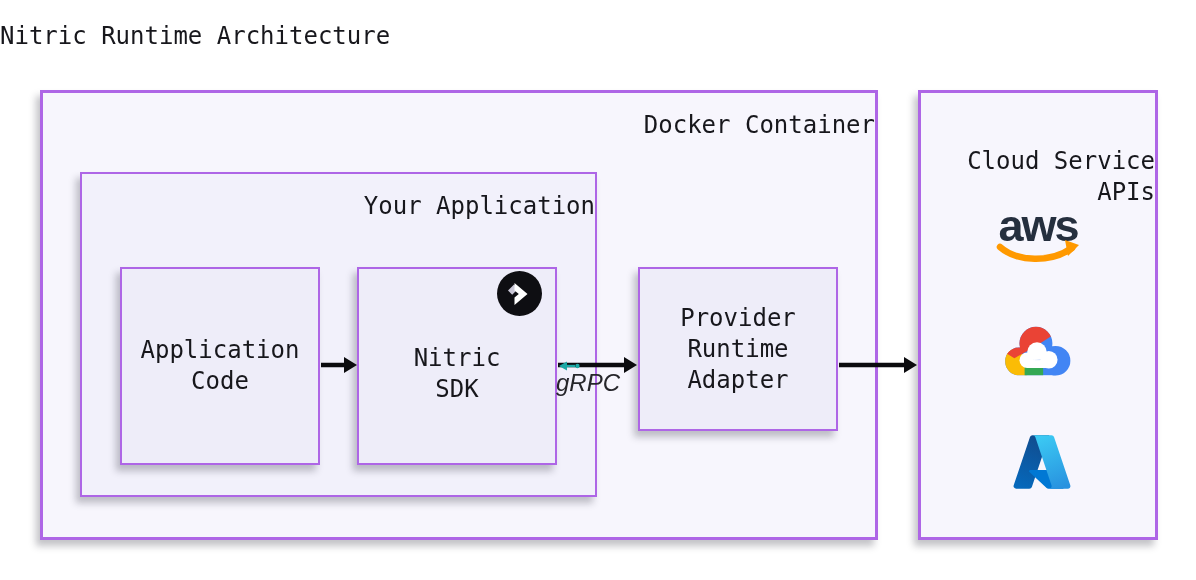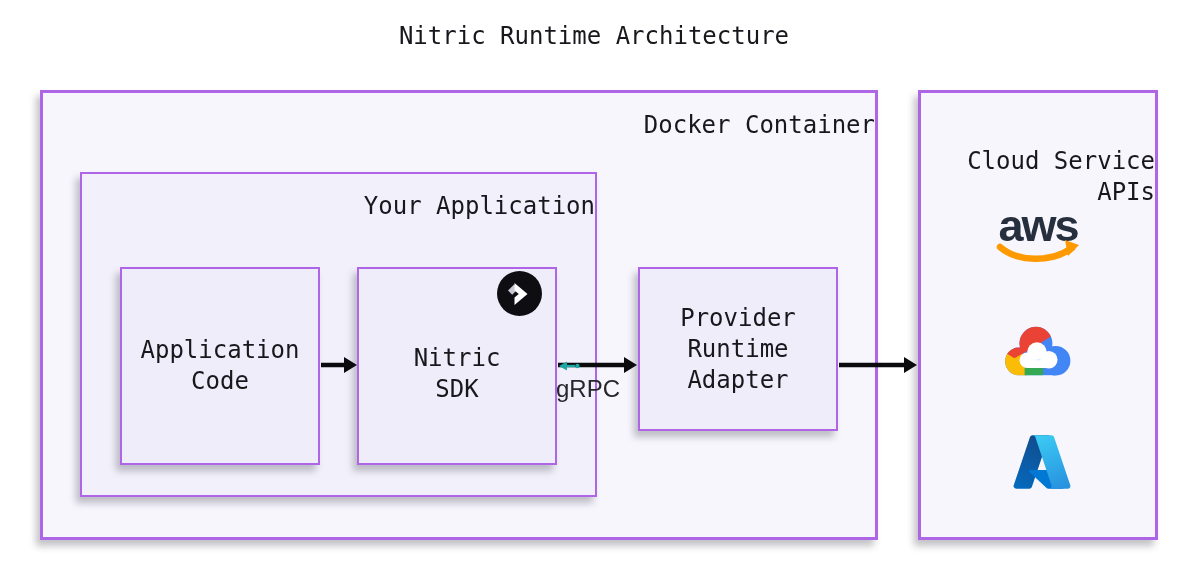--- a/index.html
+++ b/index.html
@@ -1,21 +1,21 @@
 <!DOCTYPE html>
 <html><head>
 <meta charset="utf-8">
 <style>
   html,body{margin:0;padding:0;background:#ffffff;}
   .canvas{
     position:relative;width:1196px;height:580px;background:#ffffff;overflow:hidden;
     font-family:"DejaVu Sans Mono","Liberation Mono",monospace;color:#17171c;
   }
   .diagram-title{
-    position:absolute;top:22px;left:0;width:1188px;text-align:center;
+    position:absolute;top:22px;left:0;width:1188px;
     font-size:24px;font-weight:500;letter-spacing:0;
   }
   .pbox{
     position:absolute;border:3px solid #ae66e6;background:#f7f6fd;
     box-shadow:-4px 6px 7px rgba(40,40,55,0.28);box-sizing:border-box;
   }
   .pbox.inner{border-width:2px;background:#f2f1fb;}
   .pbox.leaf{border-width:2px;background:#eeedf9;}
   .box-title{
     position:absolute;top:17px;left:0;width:100%;text-align:right;
@@ -34,21 +34,21 @@
   #appcode-box{left:120px;top:267px;width:200px;height:198px;}
   #nitric-box{left:357px;top:267px;width:200px;height:198px;}
   #provider-box{left:638px;top:267px;width:200px;height:164px;}
   #arrow-layer{position:absolute;left:0;top:0;width:1196px;height:580px;pointer-events:none;}
   #nitric-badge{position:absolute;left:497px;top:271px;width:45px;height:45px;}
   .grpc{
     position:absolute;left:556px;top:361px;width:90px;
     font-family:"Liberation Sans","DejaVu Sans",sans-serif;
   }
   .grpc .grpc-arrow{display:block;margin:0 0 0 3px;}
-  .grpc .grpc-text{display:block;font-size:24px;line-height:24px;color:#26262b;margin-top:6px;}
+  .grpc .grpc-text{display:block;font-size:24px;line-height:24px;color:#26262b;margin-top:0;font-style:italic;}
   .logo{position:absolute;}
   #aws-logo{left:993px;top:203px;}
   #gcp-logo{left:1002px;top:320px;}
   #azure-logo{left:1011px;top:431px;}
 </style>
 </head>
 <body>
 
 <div class="canvas">
 

